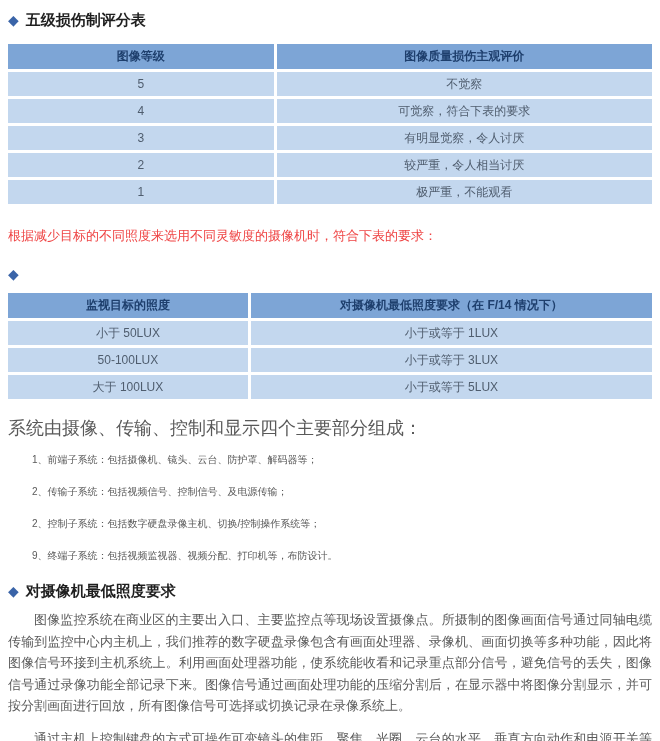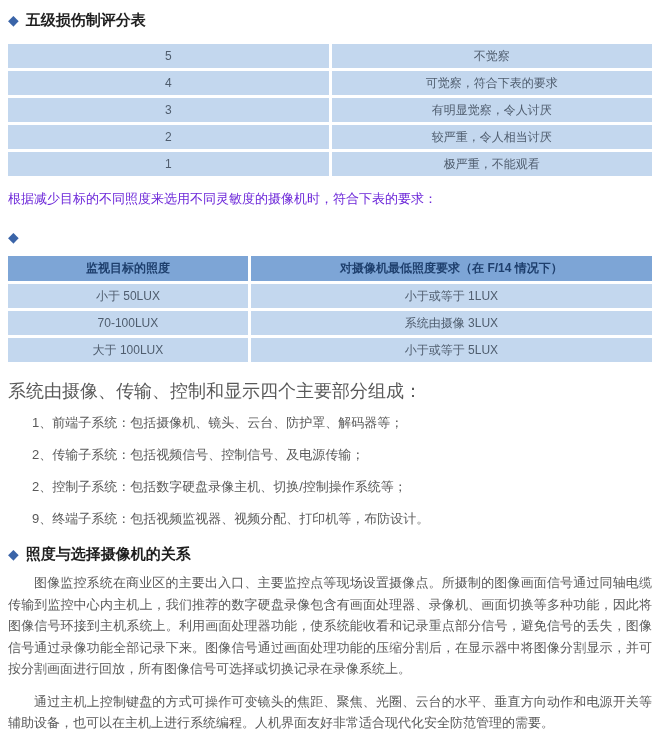--- a/index.html
+++ b/index.html
@@ -63,35 +63,35 @@
     padding: 0 4px;
   }
   table.blue-tbl th + th,
   table.blue-tbl td + td { border-left: 3px solid #ffffff; }
   table.blue-tbl tr + tr th,
   table.blue-tbl tr + tr td { border-top: 3px solid #ffffff; }
   .tbl1 .col-a { width: 40%; }
   .tbl2 .col-a { width: 36%; }
 
   .note {
-    margin-top: 13px;
+    margin-top: 22px;
     font-size: 13px;
     line-height: 20px;
-    color: #6d28d9;
+    color: #ef4444;
   }
   .intro {
     margin-top: 19px;
     font-size: 18px;
     line-height: 20px;
     color: #595959;
   }
   .num-list { margin-top: 2px; }
   .num-item {
     margin: 12px 0 12px 24px;
-    font-size: 13px;
+    font-size: 10px;
     line-height: 20px;
     color: #595959;
   }
   .para {
     margin: 8px 0 0 0;
     font-size: 13px;
     line-height: 21.5px;
     text-align: justify;
     text-indent: 2em;
     color: #595959;
@@ -103,20 +103,24 @@
 
 <div class="page">
 
   <div class="sec-heading h1">
     <span class="diamond">◆</span>
     <span>五级损伤制评分表</span>
   </div>
 
   <table class="blue-tbl tbl1">
     <tbody>
+      <tr>
+        <th class="col-a">图像等级</th>
+        <th>图像质量损伤主观评价</th>
+      </tr>
       <tr>
         <td>5</td>
         <td>不觉察</td>
       </tr>
       <tr>
         <td>4</td>
         <td>可觉察，符合下表的要求</td>
       </tr>
       <tr>
         <td>3</td>
@@ -143,40 +147,40 @@
     <tbody>
       <tr>
         <th class="col-a">监视目标的照度</th>
         <th>对摄像机最低照度要求（在 F/14 情况下）</th>
       </tr>
       <tr>
         <td>小于 50LUX</td>
         <td>小于或等于 1LUX</td>
       </tr>
       <tr>
-        <td>70-100LUX</td>
-        <td>系统由摄像 3LUX</td>
+        <td>50-100LUX</td>
+        <td>小于或等于 3LUX</td>
       </tr>
       <tr>
         <td>大于 100LUX</td>
         <td>小于或等于 5LUX</td>
       </tr>
     </tbody>
   </table>
 
   <div class="intro">系统由摄像、传输、控制和显示四个主要部分组成：</div>
 
   <div class="num-list">
     <div class="num-item">1、前端子系统：包括摄像机、镜头、云台、防护罩、解码器等；</div>
     <div class="num-item">2、传输子系统：包括视频信号、控制信号、及电源传输；</div>
     <div class="num-item">2、控制子系统：包括数字硬盘录像主机、切换/控制操作系统等；</div>
     <div class="num-item">9、终端子系统：包括视频监视器、视频分配、打印机等，布防设计。</div>
   </div>
 
   <div class="sec-heading h3">
     <span class="diamond">◆</span>
-    <span>照度与选择摄像机的关系</span>
+    <span>对摄像机最低照度要求</span>
   </div>
 
   <p class="para">图像监控系统在商业区的主要出入口、主要监控点等现场设置摄像点。所摄制的图像画面信号通过同轴电缆传输到监控中心内主机上，我们推荐的数字硬盘录像包含有画面处理器、录像机、画面切换等多种功能，因此将图像信号环接到主机系统上。利用画面处理器功能，使系统能收看和记录重点部分信号，避免信号的丢失，图像信号通过录像功能全部记录下来。图像信号通过画面处理功能的压缩分割后，在显示器中将图像分割显示，并可按分割画面进行回放，所有图像信号可选择或切换记录在录像系统上。</p>
   <p class="para">通过主机上控制键盘的方式可操作可变镜头的焦距、聚焦、光圈、云台的水平、垂直方向动作和电源开关等辅助设备，也可以在主机上进行系统编程。人机界面友好非常适合现代化安全防范管理的需要。</p>
 
 </div>
 
 </body></html>

